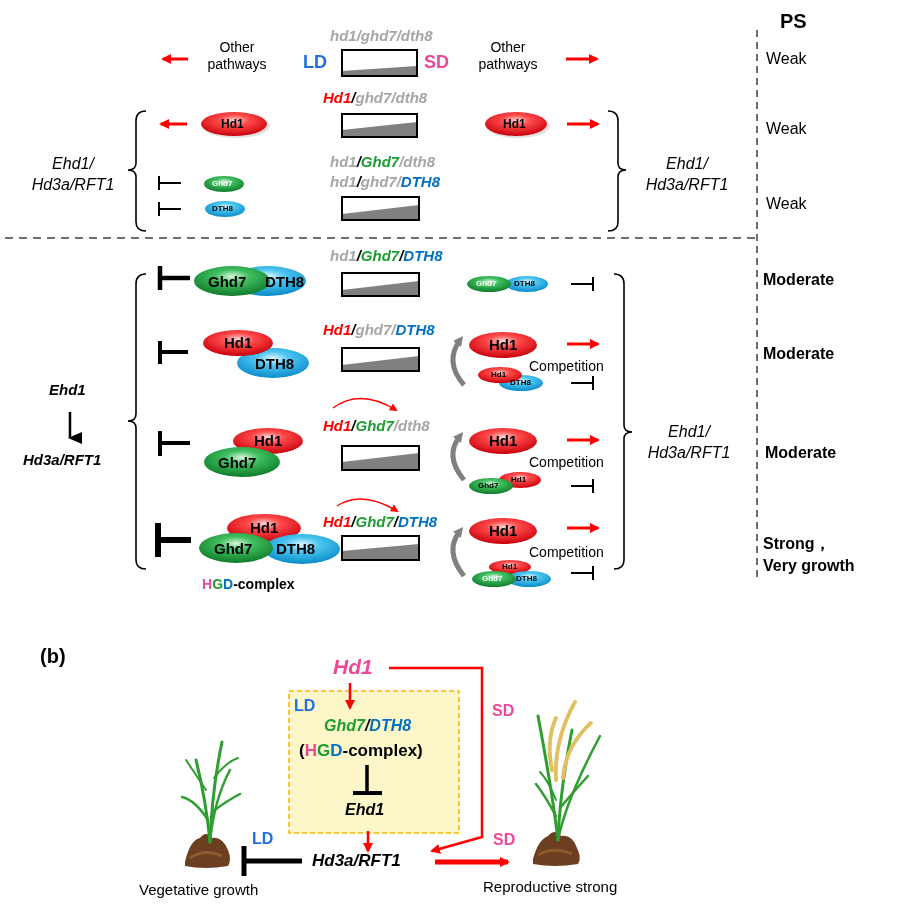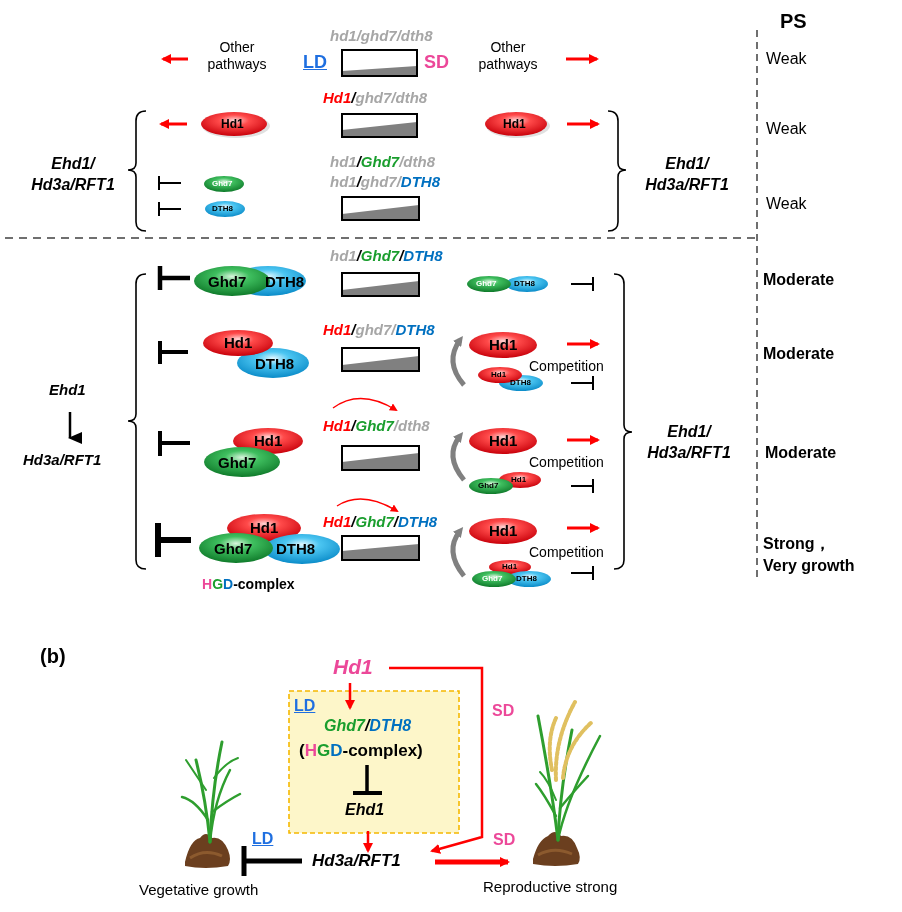--- a/index.html
+++ b/index.html
@@ -1,25 +1,25 @@
 <!DOCTYPE html>
 <html><head>
 <meta charset="utf-8">
 <style>
   html, body { margin:0; padding:0; background:#ffffff; }
   body { width:902px; height:912px; position:relative; overflow:hidden; font-family:"Liberation Sans", sans-serif; }
   #canvas { position:absolute; left:0; top:0; width:902px; height:912px; }
   .t { position:absolute; white-space:nowrap; line-height:1; font-family:"Liberation Sans", sans-serif; }
-  .ital { font-style:italic;font-weight:bold; }
+  .ital { font-style:italic; }
   .bold { font-weight:bold; }
   .red { color:#ec4899; }
   .green { color:#1a9e2e; }
   .blue { color:#0070c0; }
   .gray { color:#a6a6a6; }
-  .ldblue { color:#1f6fe0;text-decoration:underline; }
+  .ldblue { color:#1f6fe0; }
   .center { text-align:center; }
   .blk { display:block; }
 </style>
 </head>
 <body>
 
 <svg id="canvas" xmlns="http://www.w3.org/2000/svg" width="902" height="912" viewBox="0 0 902 912">
   <defs>
     <radialGradient id="gHd1" cx="50%" cy="35%" r="65%">
       <stop offset="0%" stop-color="#ffd6d6"></stop>

